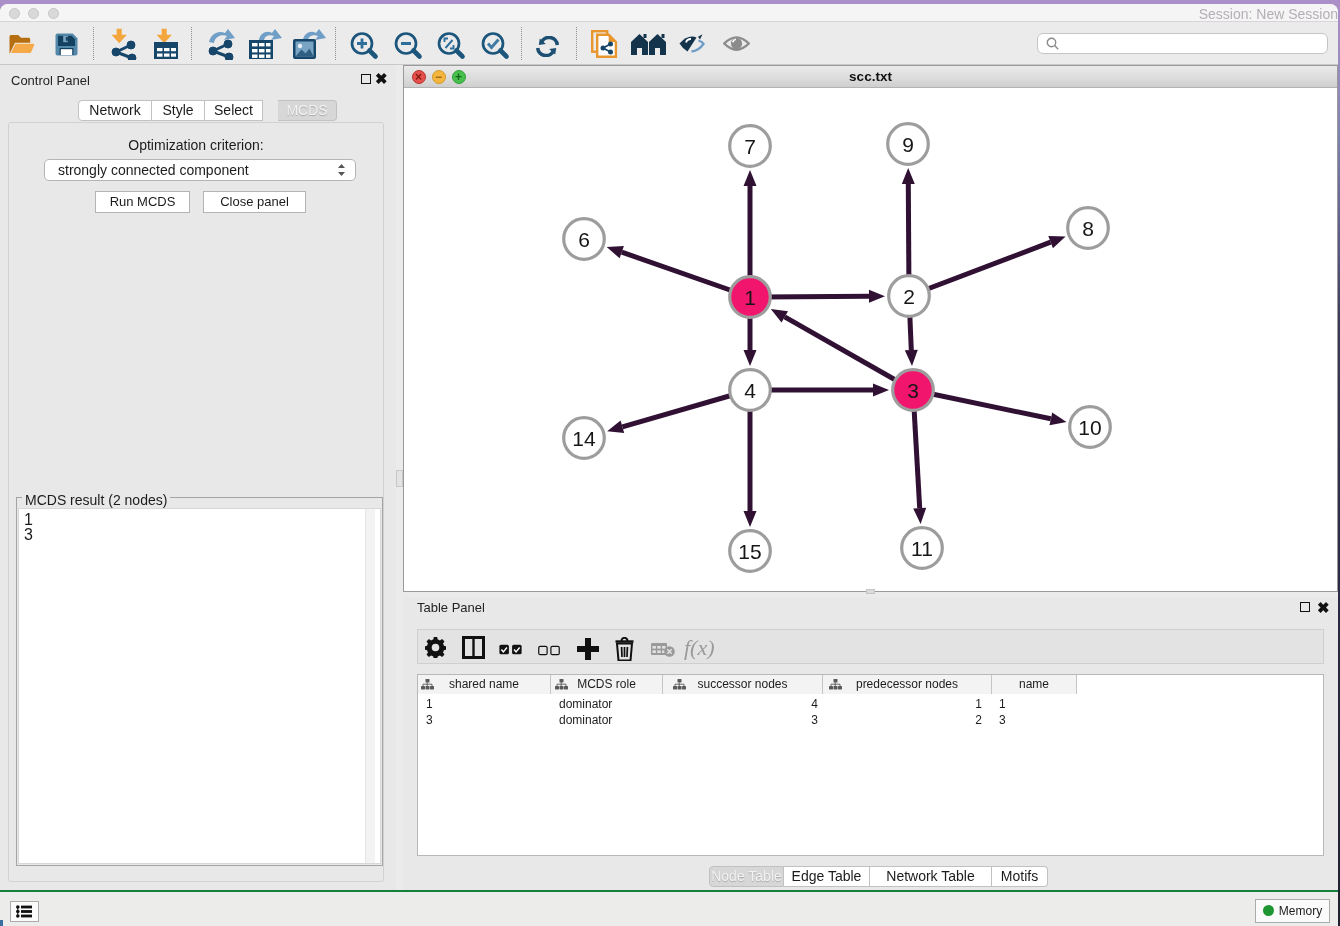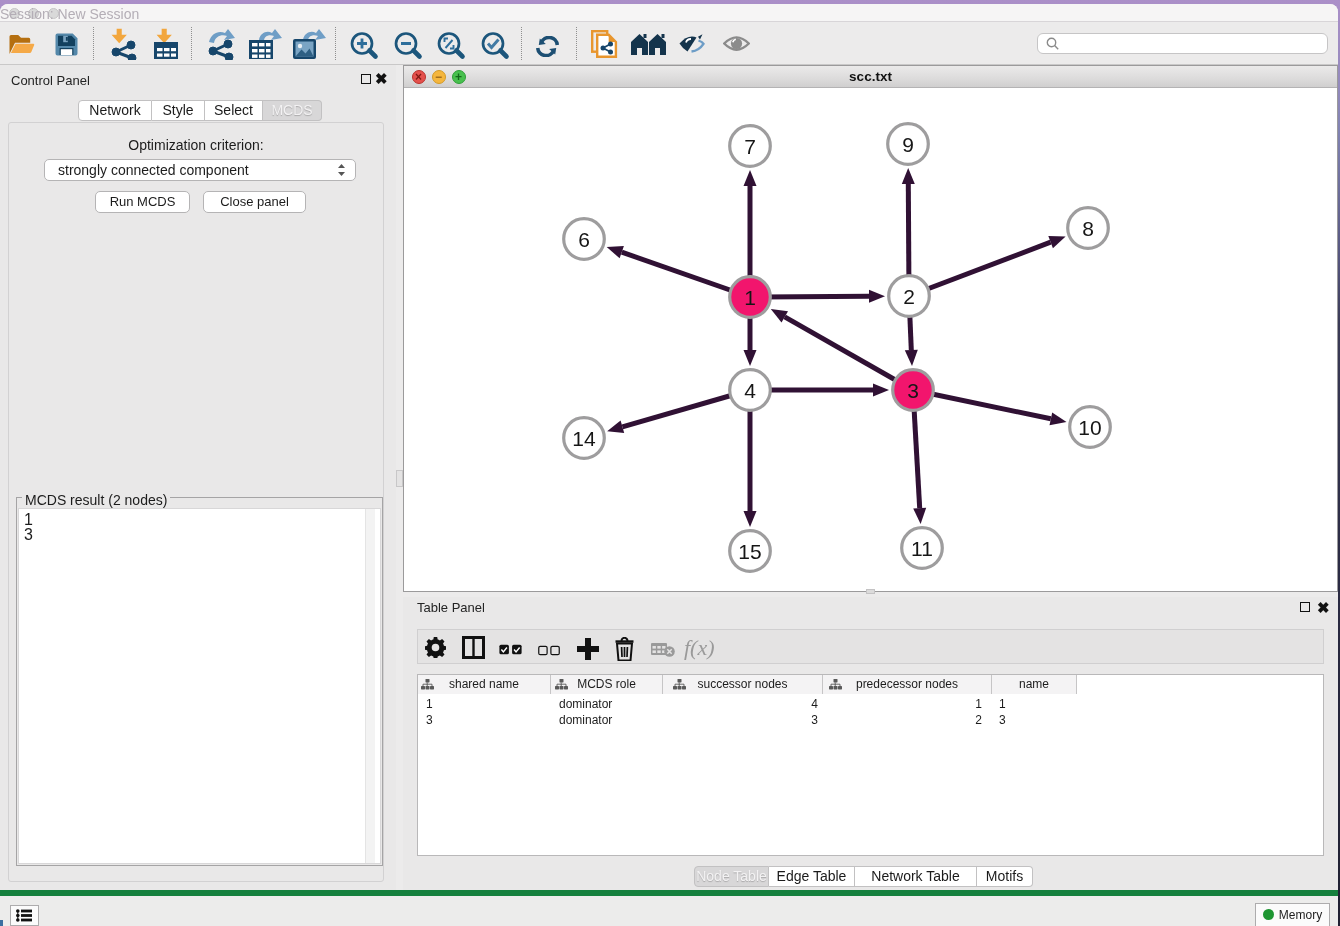--- a/index.html
+++ b/index.html
@@ -6,49 +6,49 @@
 html,body { width:1340px; height:926px; overflow:hidden; }
 body { position:relative; font-family:"Liberation Sans", sans-serif;
   background:linear-gradient(180deg,#ab8fc8 0%,#9189bb 10%,#8183b3 14%,#55557e 28%,#3a3a56 35%,#2e2e48 55%,#26263c 75%,#202032 100%); }
 #win { position:absolute; left:0; top:4px; width:1338px; height:922px;
   background:#ecebeb; border-radius:8px 8px 0 0; overflow:hidden; }
 
 #titlebar { position:absolute; left:0; top:0; width:100%; height:18px;
   background:#f6f5f5; border-bottom:1px solid #d8d5d8; }
 .tl { position:absolute; top:4px; width:11px; height:11px; border-radius:50%;
   background:#d9d9d9; border:1px solid #c6c6c6; }
-#ttext { position:absolute; top:2px; width:100%; text-align:left; font-size:14px;
+#ttext { position:absolute; top:2px; width:100%; text-align:right; font-size:14px;
   color:#b4aeb6; }
 
 #toolbar { position:absolute; left:0; top:19px; width:100%; height:42px;
   background:#ecebeb; border-bottom:1px solid #c9c8c8; }
 .sep { position:absolute; top:4px; height:33px; width:0;
   border-left:1px dotted #8f8f8f; }
 .tbi { position:absolute; }
 #search { position:absolute; left:1037px; top:10px; width:291px; height:21px;
   background:#fff; border:1px solid #c6c5c6; border-radius:6px; }
 
 #cpanel { position:absolute; left:0; top:61px; width:396px; height:829px; background:#e9e8e8; }
 #cptitle { position:absolute; left:11px; top:8px; font-size:13px; color:#242424; }
 .wicon-sq { position:absolute; width:10px; height:10px; border:1.7px solid #111; }
 .wicon-x { position:absolute; font-size:15px; font-weight:bold; color:#111; line-height:14px; }
 .tabrow { position:absolute; display:flex; }
 .tab { height:21px; font-size:14px; color:#1b1b1b; background:#fff;
   border:1px solid #c2c1c2; border-left:none; line-height:19px; text-align:center; }
 .tab.first { border-left:1px solid #c2c1c2; border-radius:4px 0 0 4px; }
 .tab.last { border-radius:0 4px 4px 0; }
-.tab.dis { background:#d8d7d8; color:#f3f2f3; text-shadow:0 1px 1px #a9a8a9; }
+.tab.dis { background:#d8d7d8; color:#f3f2f3; text-shadow:0 1px 1px #a9a8a9;margin-left:15px; }
 #cpbody { position:absolute; left:8px; top:57px; width:376px; height:760px;
   background:#e9e8e8; border:1px solid #d2d1d2; border-radius:3px; }
 #optlabel { position:absolute; top:14px; width:100%; text-align:center; font-size:14px; color:#1c1c1c; }
 #combo { position:absolute; left:35px; top:36px; width:312px; height:22px; background:#fff;
   border:1px solid #b5b4b5; border-radius:5px; font-size:14px; color:#1c1c1c;
   line-height:20px; padding-left:13px; }
 .btn { position:absolute; top:68px; height:22px; background:#fff; border:1px solid #b5b4b5;
-  border-radius:5px; font-size:13px; color:#1c1c1c; text-align:center; line-height:20px; }
+  border-radius:0; font-size:13px; color:#1c1c1c; text-align:center; line-height:20px; }
 #fieldset { position:absolute; left:7px; top:374px; width:367px; height:369px;
   border:1px solid #a5a4a5; background:#e9e8e8; }
 #fslegend { position:absolute; left:5px; top:-5px; background:#e9e8e8; padding:0 3px;
   font-size:14px; color:#1c1c1c; line-height:14px; }
 #fswhite { position:absolute; left:1px; top:10px; width:363px; height:356px;
   background:#fff; border:1px solid #d8d7d8; font-size:16px; color:#1c1c1c; line-height:15px; padding:3px 0 0 5px; }
 #fsscroll { position:absolute; right:7px; top:11px; width:10px; height:354px; background:#f3f3f3; border-left:1px solid #e4e4e4;}
 
 #netwin { position:absolute; left:403px; top:61px; width:935px; height:527px;
   background:#fff; border:1px solid #9b9a9b; }
@@ -66,21 +66,21 @@
   background:#e4e3e3; border:1px solid #d0cfd0; }
 #ttable { position:absolute; left:14px; top:77px; width:907px; height:182px;
   background:#fff; border:1px solid #b9b8b9; font-size:12px; }
 .th { position:absolute; top:0; height:19px; border-right:1px solid #c6c5c6;
   background:#f4f3f4; color:#1c1c1c; text-align:center; line-height:19px; }
 #throw { position:absolute; left:0; top:0; width:659px; height:19px; border-bottom:1px solid #c6c5c6; }
 .hic { position:absolute; top:4px; }
 .td { position:absolute; height:16px; line-height:16px; color:#1c1c1c; }
 
 #statusbar { position:absolute; left:0; top:886px; width:100%; height:36px;
-  background:#ececeb; border-top:6px solid #15803d; }
+  background:#ececeb; border-top:2px solid #15803d; }
 #listbtn { position:absolute; left:10px; top:9px; width:29px; height:21px; background:#fbfbfb;
   border:1px solid #adacad; }
 #membtn { position:absolute; left:1255px; top:7px; width:75px; height:24px; background:#fbfbfb;
   border:1px solid #adacad; font-size:12px; color:#1c1c1c; text-align:center; line-height:22px; }
 #membtn i { display:inline-block; width:11px; height:11px; border-radius:50%; background:#1e9632;
   margin-right:5px; vertical-align:-1px; font-style:normal; }
 </style>
 </head>
 <body>
 <div id="win">

